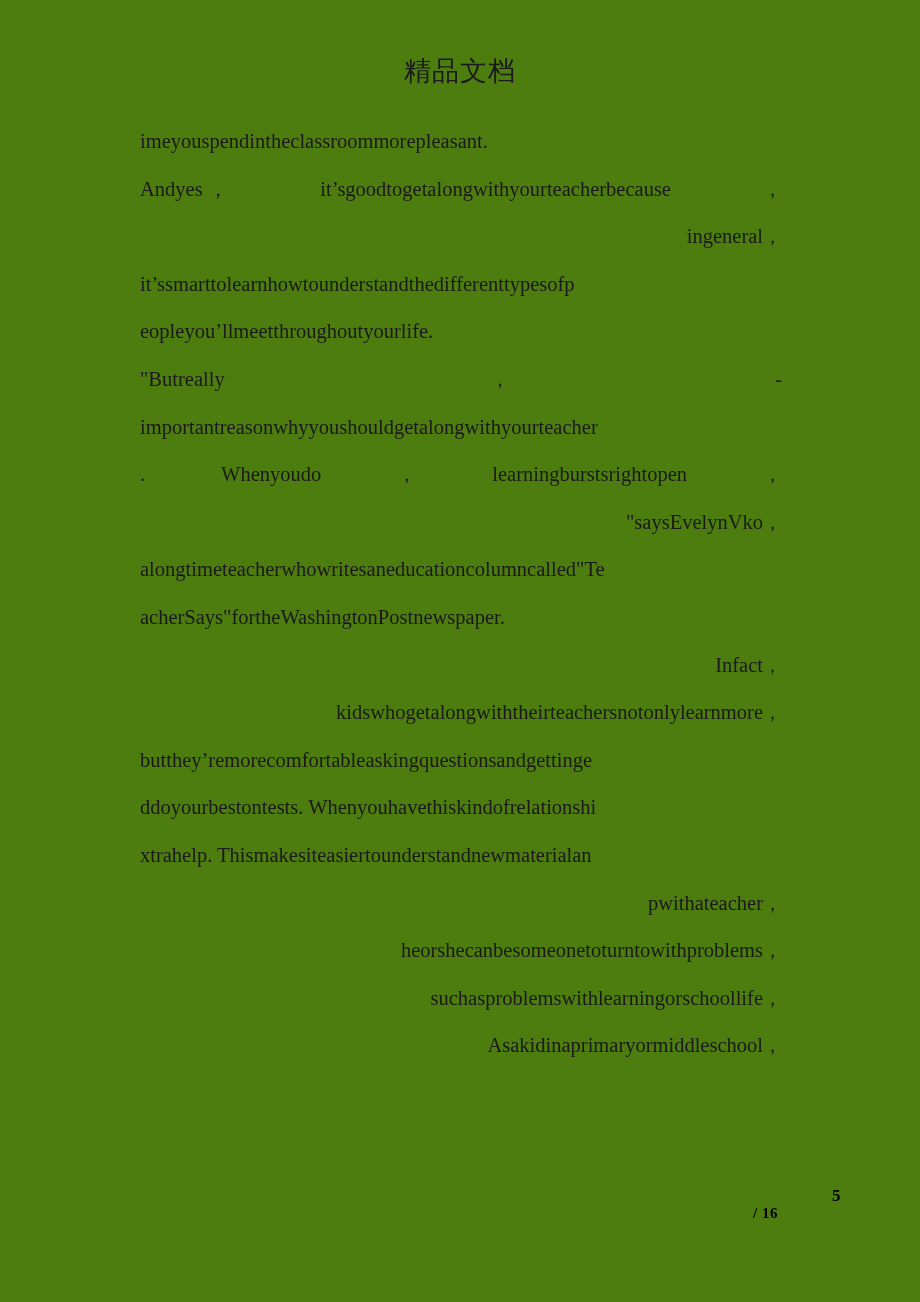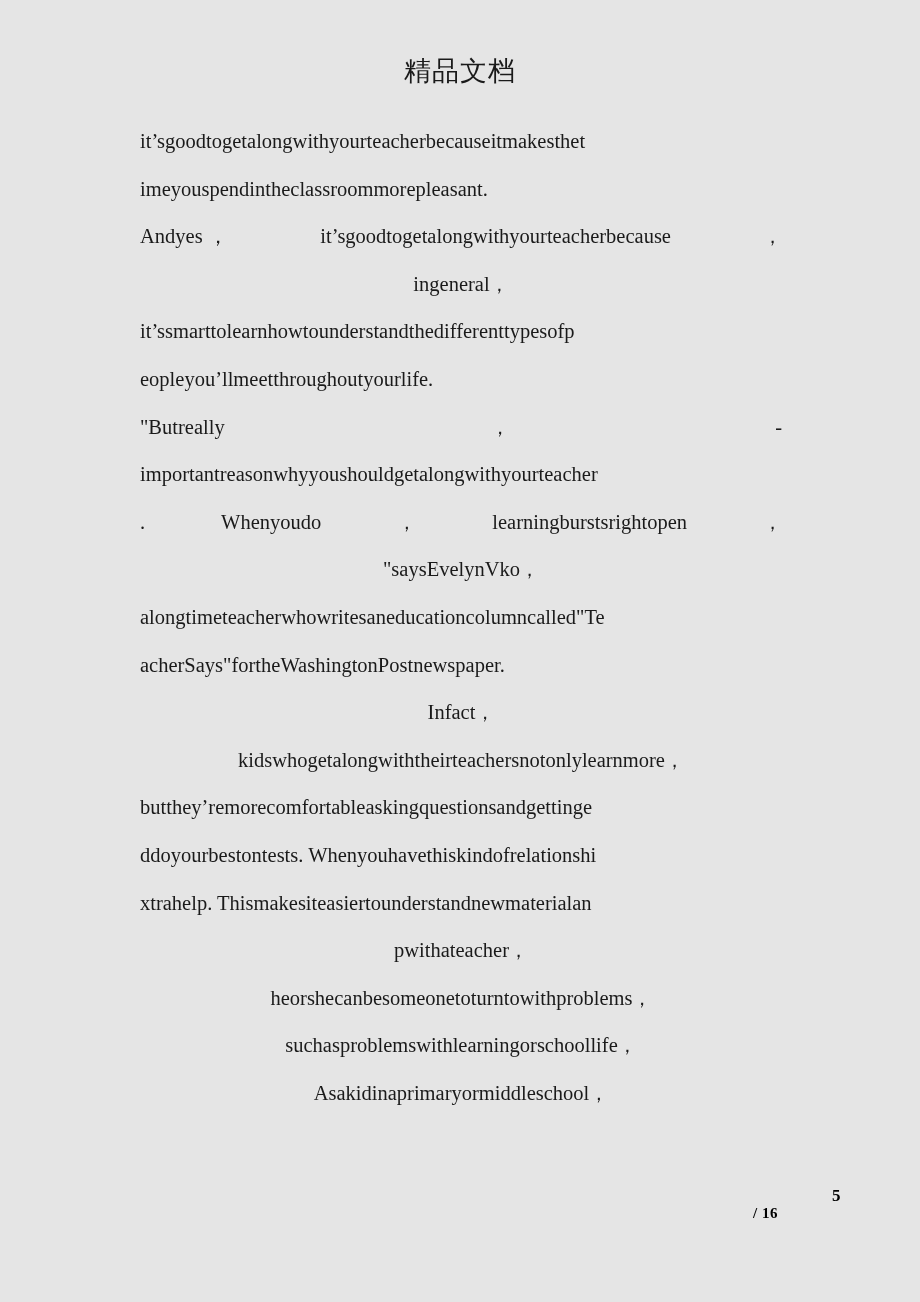--- a/index.html
+++ b/index.html
@@ -12,21 +12,21 @@
     height: 1302px;
     position: relative;
     font-family: "Liberation Serif", "DejaVu Serif", serif;
     color: #1a1a1a;
     overflow: hidden;
   }
 
   .page {
     position: absolute;
     inset: 0;
-    background: #e5e5e5;
+    background: #4d7c0f;
   }
 
   
   .doc-header {
     position: absolute;
     top: 54px;
     left: 0;
     width: 920px;
     text-align: center;
     font-size: 27px;
@@ -60,21 +60,21 @@
     display: flex;
     justify-content: space-between;
     align-items: baseline;
     white-space: pre;
   }
   .line.spread > span { white-space: pre; }
 
   
   .line.split {
     display: flex;
-    justify-content: center;
+    justify-content: flex-end;
     align-items: baseline;
   }
 
   .cjk-comma {
     font-family: "DejaVu Serif", "Liberation Serif", serif;
     font-size: 19px;
   }
 
   .end-hyphen {
     font-family: "Liberation Serif", serif;
@@ -111,21 +111,20 @@
 </style>
 </head>
 <body>
 
 <div class="page">
 
   <div class="doc-header">精品文档</div>
 
   <div class="doc-body">
 
-  <div class="line">it’sgoodtogetalongwithyourteacherbecauseitmakesthet</div>
       <div class="line">imeyouspendintheclassroommorepleasant.</div>
       <div class="line spread"><span>Andyes ，</span><span>it’sgoodtogetalongwithyourteacherbecause</span><span class="cjk-comma">，</span></div>
       <div class="line split"><span>ingeneral</span><span class="cjk-comma">，</span></div>
       <div class="line">it’ssmarttolearnhowtounderstandthedifferenttypesofp</div>
       <div class="line">eopleyou’llmeetthroughoutyourlife.</div>
       <div class="line spread"><span>"Butreally</span><span class="cjk-comma">，</span><span class="end-hyphen">-</span></div>
       <div class="line">importantreasonwhyyoushouldgetalongwithyourteacher</div>
       <div class="line spread"><span>.</span><span>Whenyoudo</span><span class="cjk-comma">，</span><span>learningburstsrightopen</span><span class="cjk-comma">，</span></div>
       <div class="line split"><span>"saysEvelynVko</span><span class="cjk-comma">，</span></div>
       <div class="line">alongtimeteacherwhowritesaneducationcolumncalled"Te</div>

